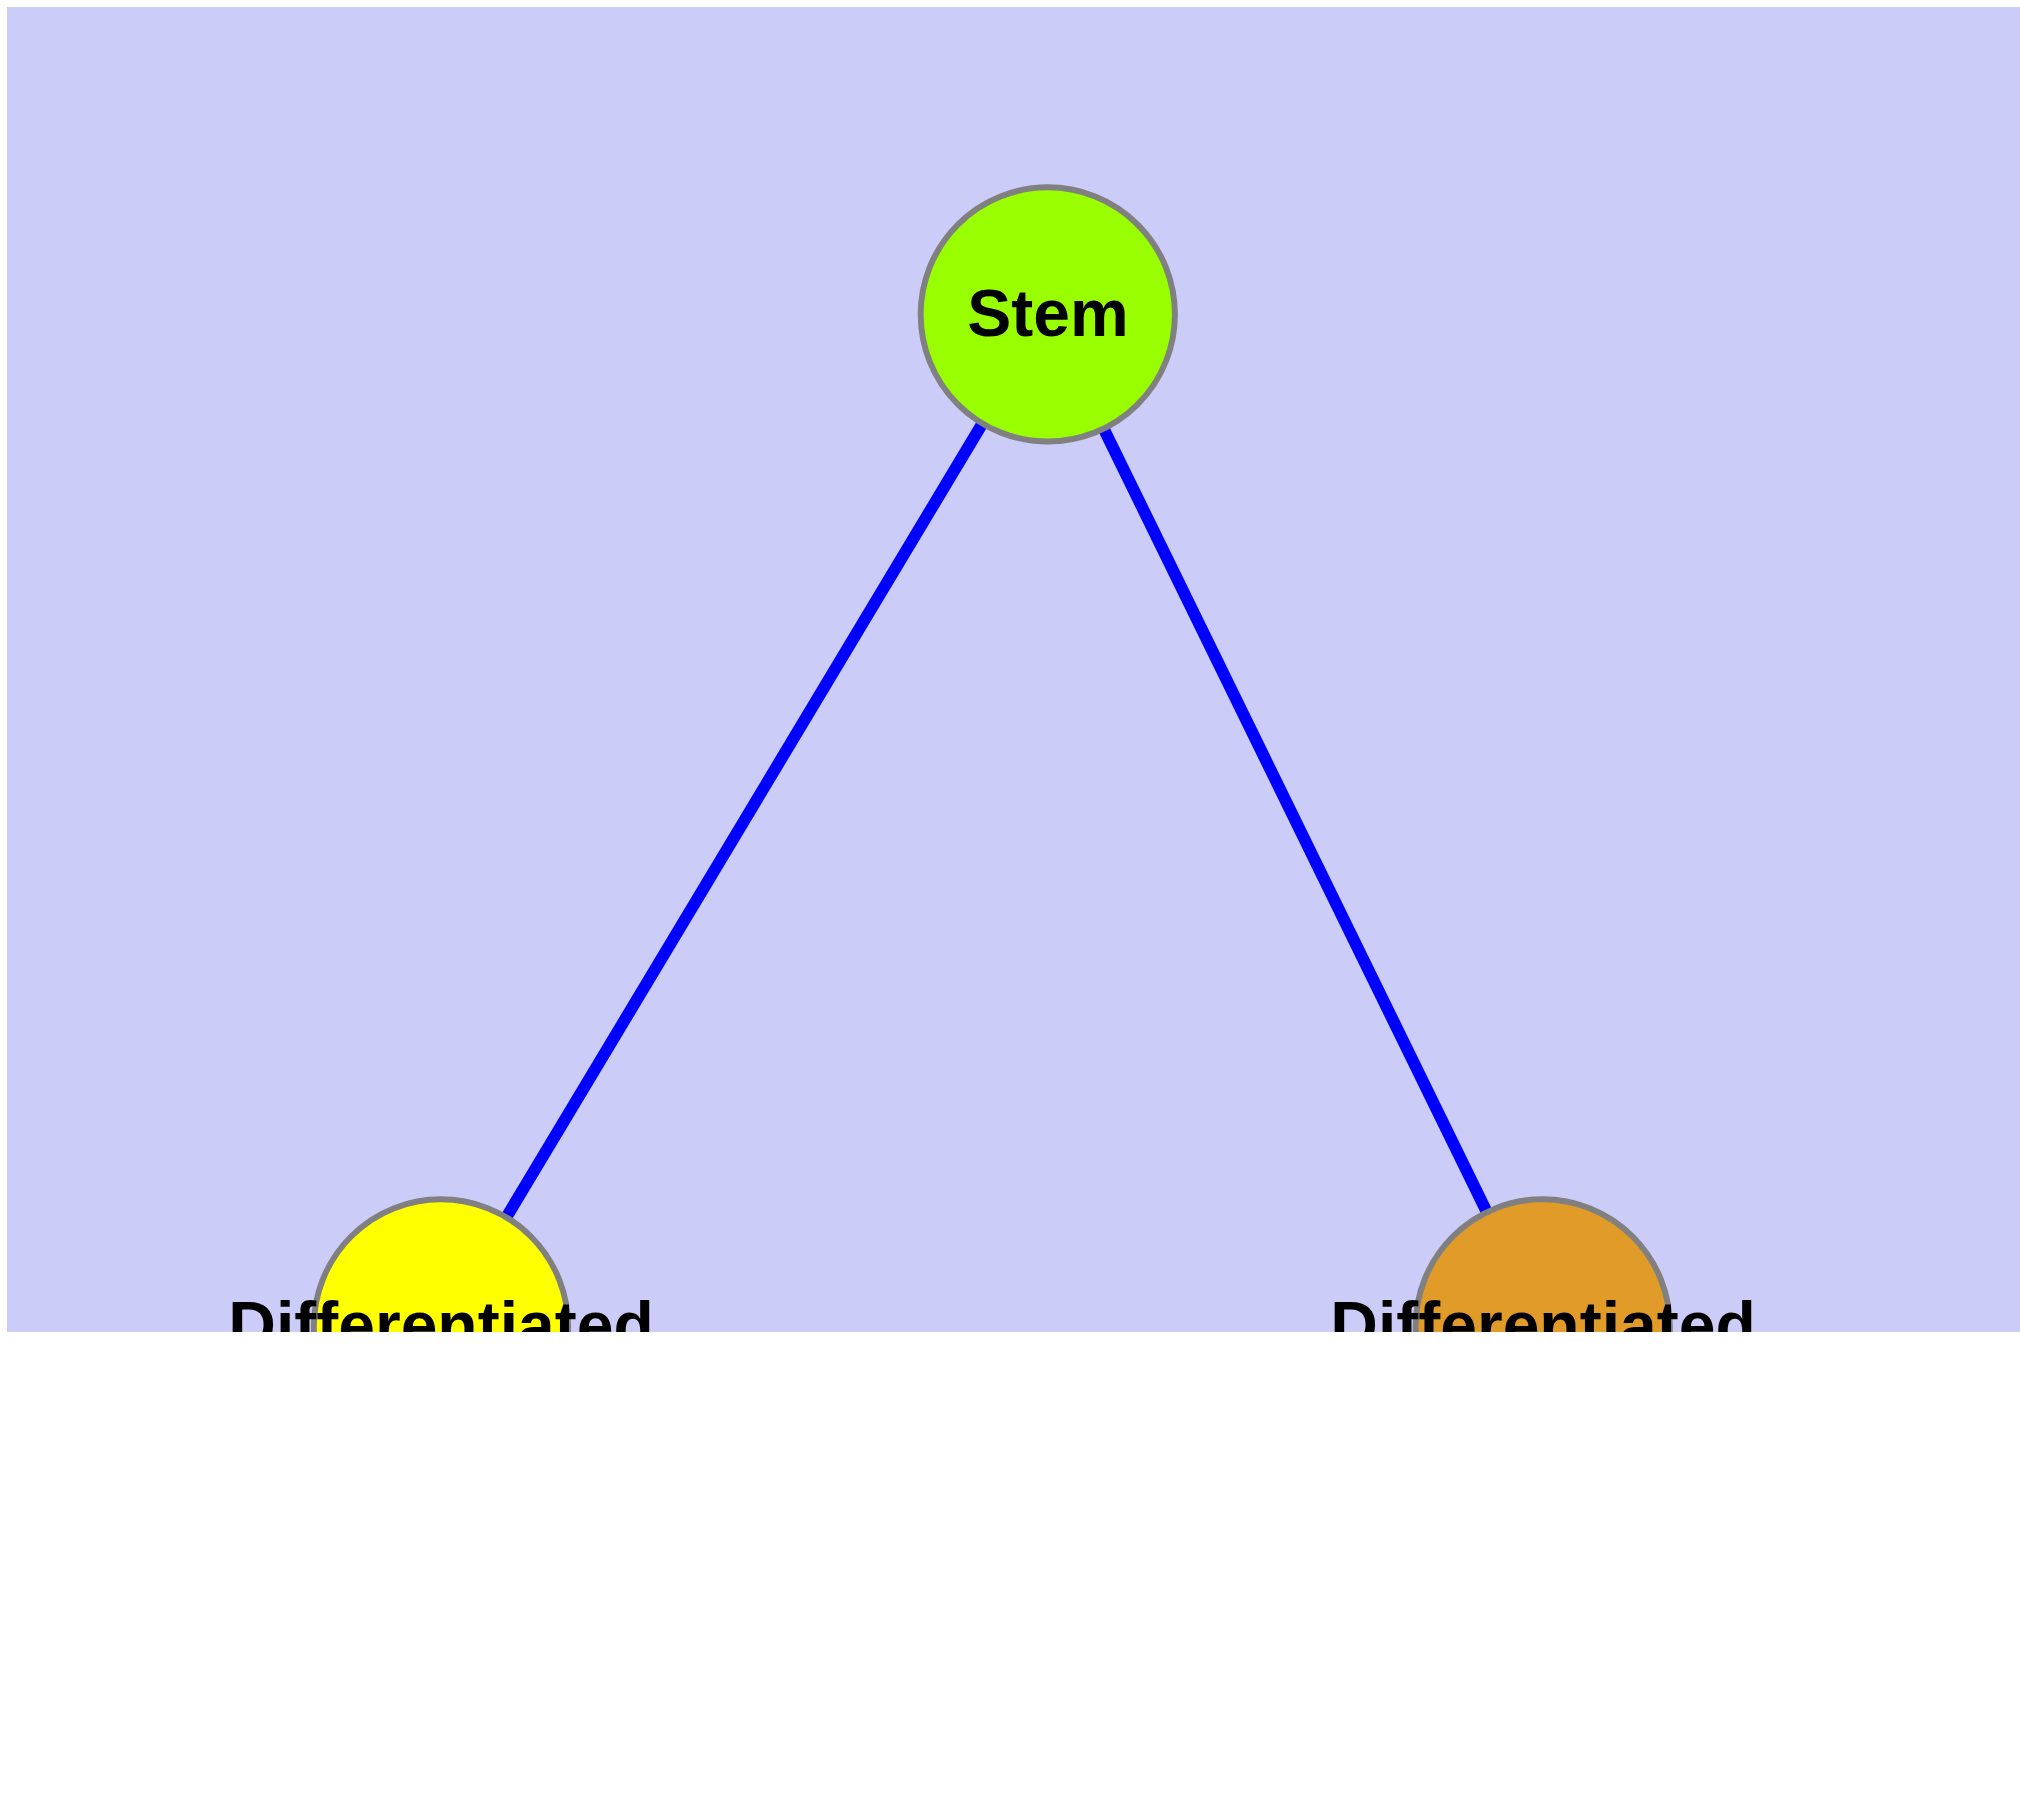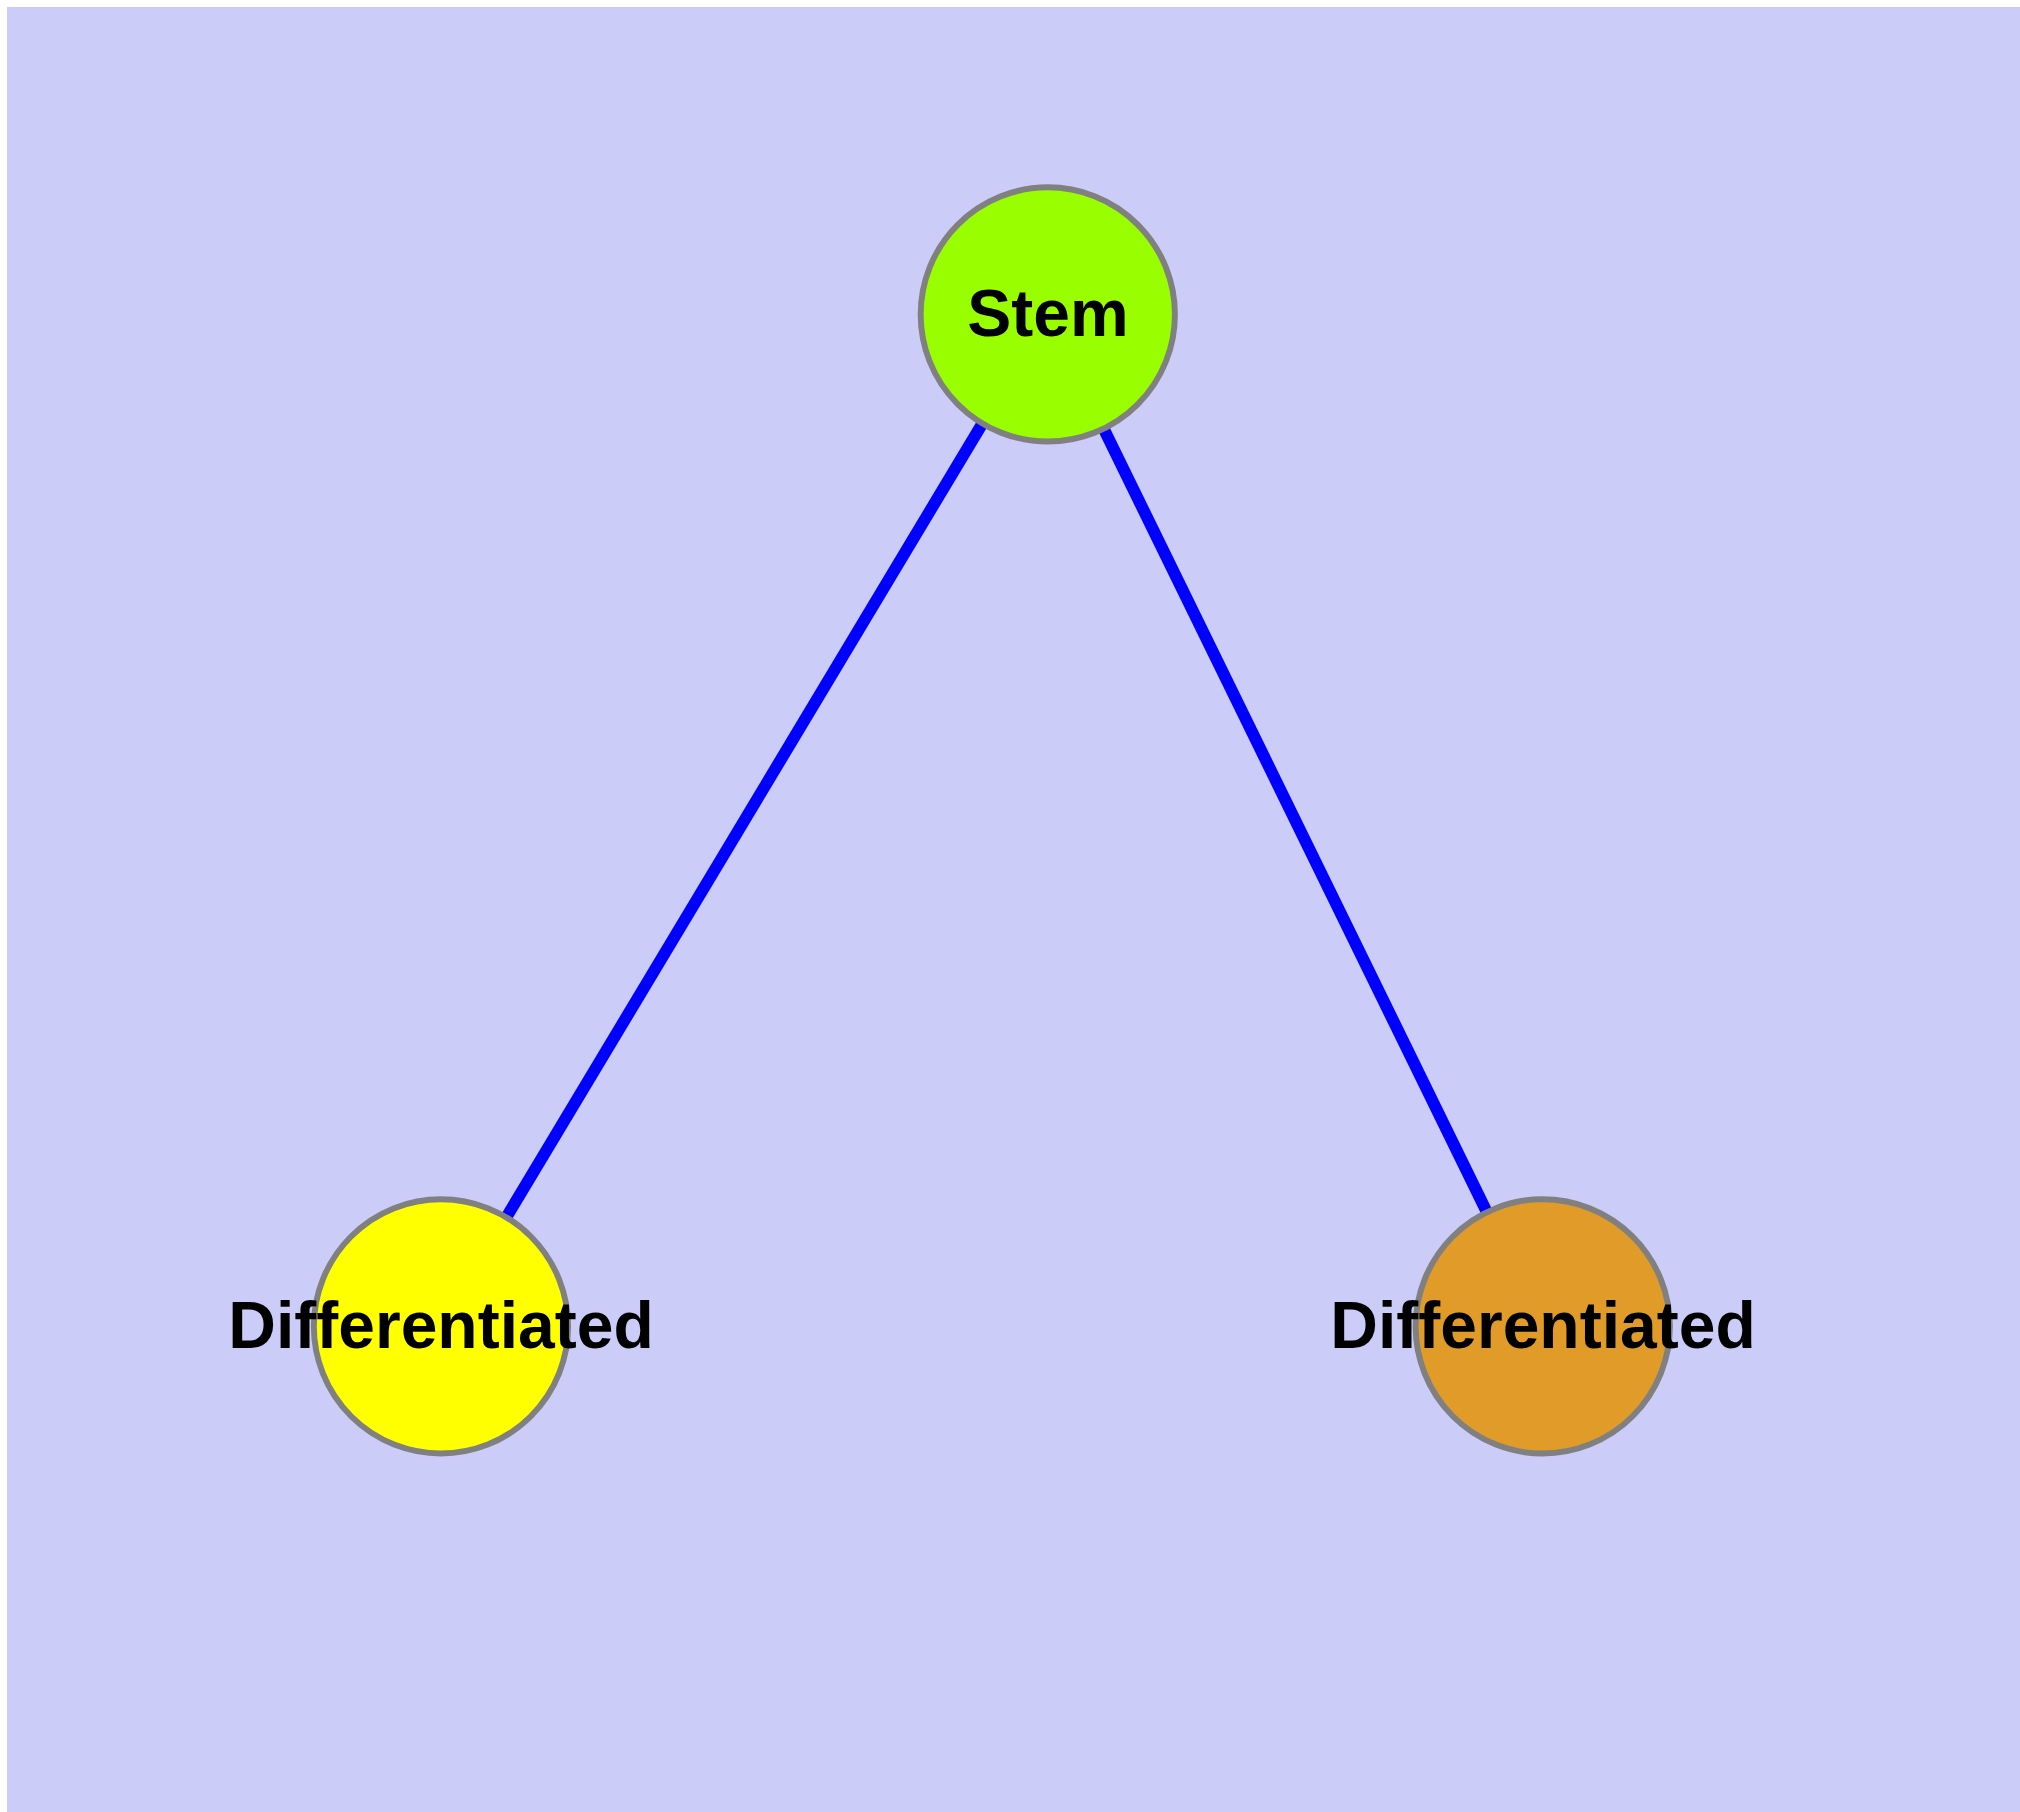--- a/index.html
+++ b/index.html
@@ -41,21 +41,21 @@
     pointer-events: none;
     transform: translate(-50%, -50%);
   }
   #label-stem       { font-size: 66px; }
   #label-diff-a     { font-size: 66px; }
   #label-diff-b     { font-size: 66px; }
 </style>
 </head>
 <body>
 
-<div id="canvas" style="background: rgb(255, 255, 255); width: 2021px; height: 1812px;">
+<div id="canvas" style="background: rgb(255, 255, 255); width: 2021px; height: 1332px;">
 
   <div id="plot-background" style="background: rgb(204, 204, 249);"></div>
 
   <svg id="graph-svg" viewBox="0 0 2384 2138">
     <g>
       <line x1="1236" y1="371" x2="520" y2="1565" stroke="#0000ff" stroke-width="14" stroke-linecap="butt"></line>
       <line x1="1236" y1="371" x2="1820" y2="1565" stroke="#0000ff" stroke-width="14" stroke-linecap="butt"></line>
     </g>
     <g>
       <circle cx="1236" cy="371" r="150" fill="#99ff00" stroke="#808080" stroke-width="7"></circle>

